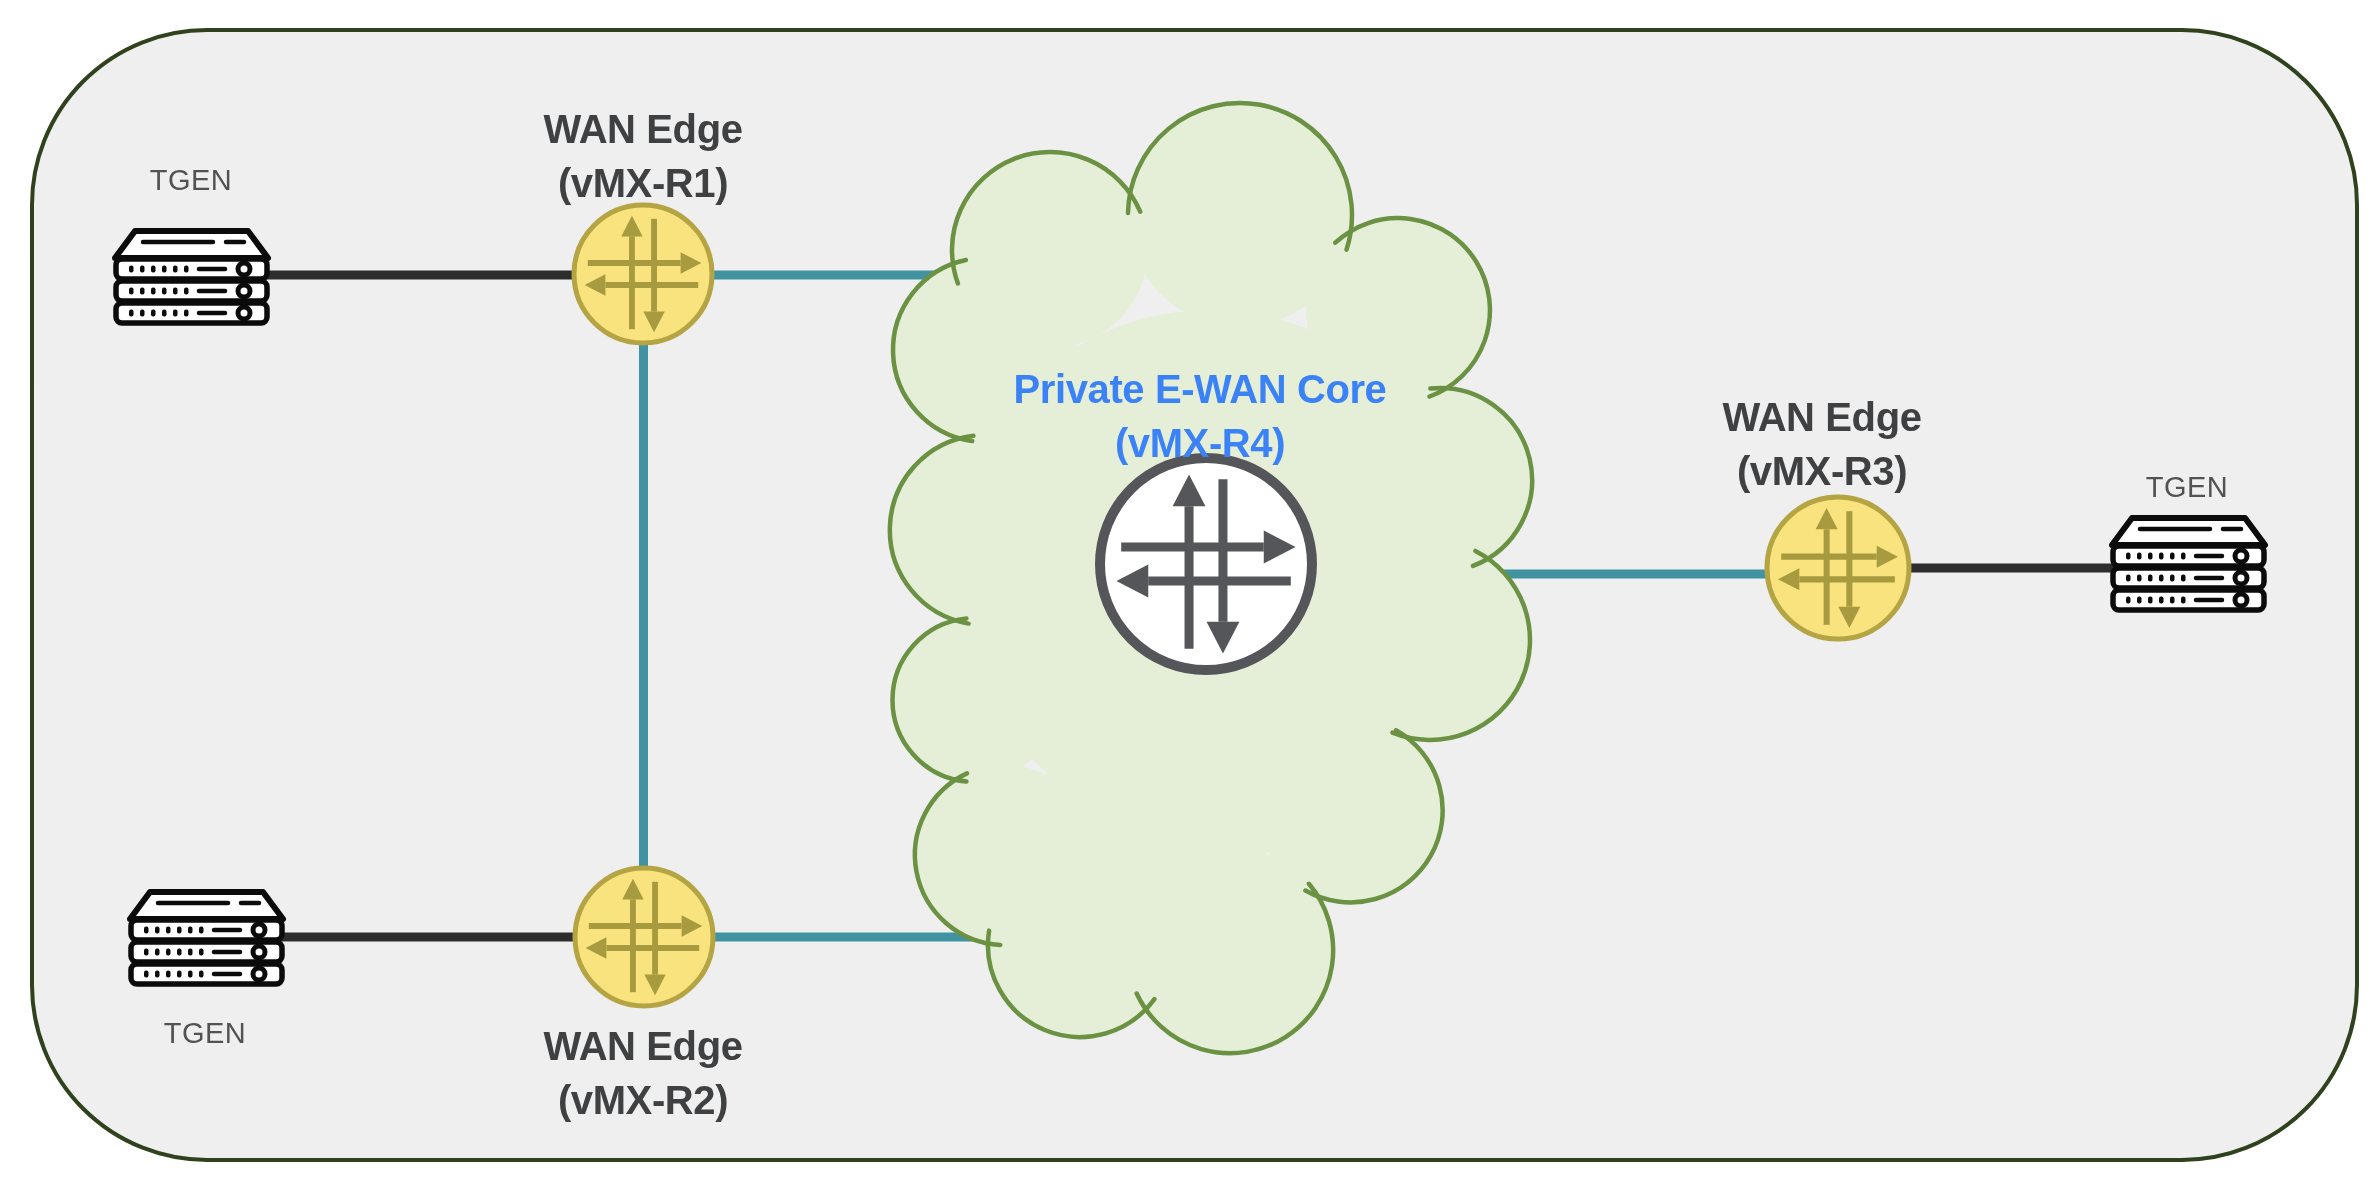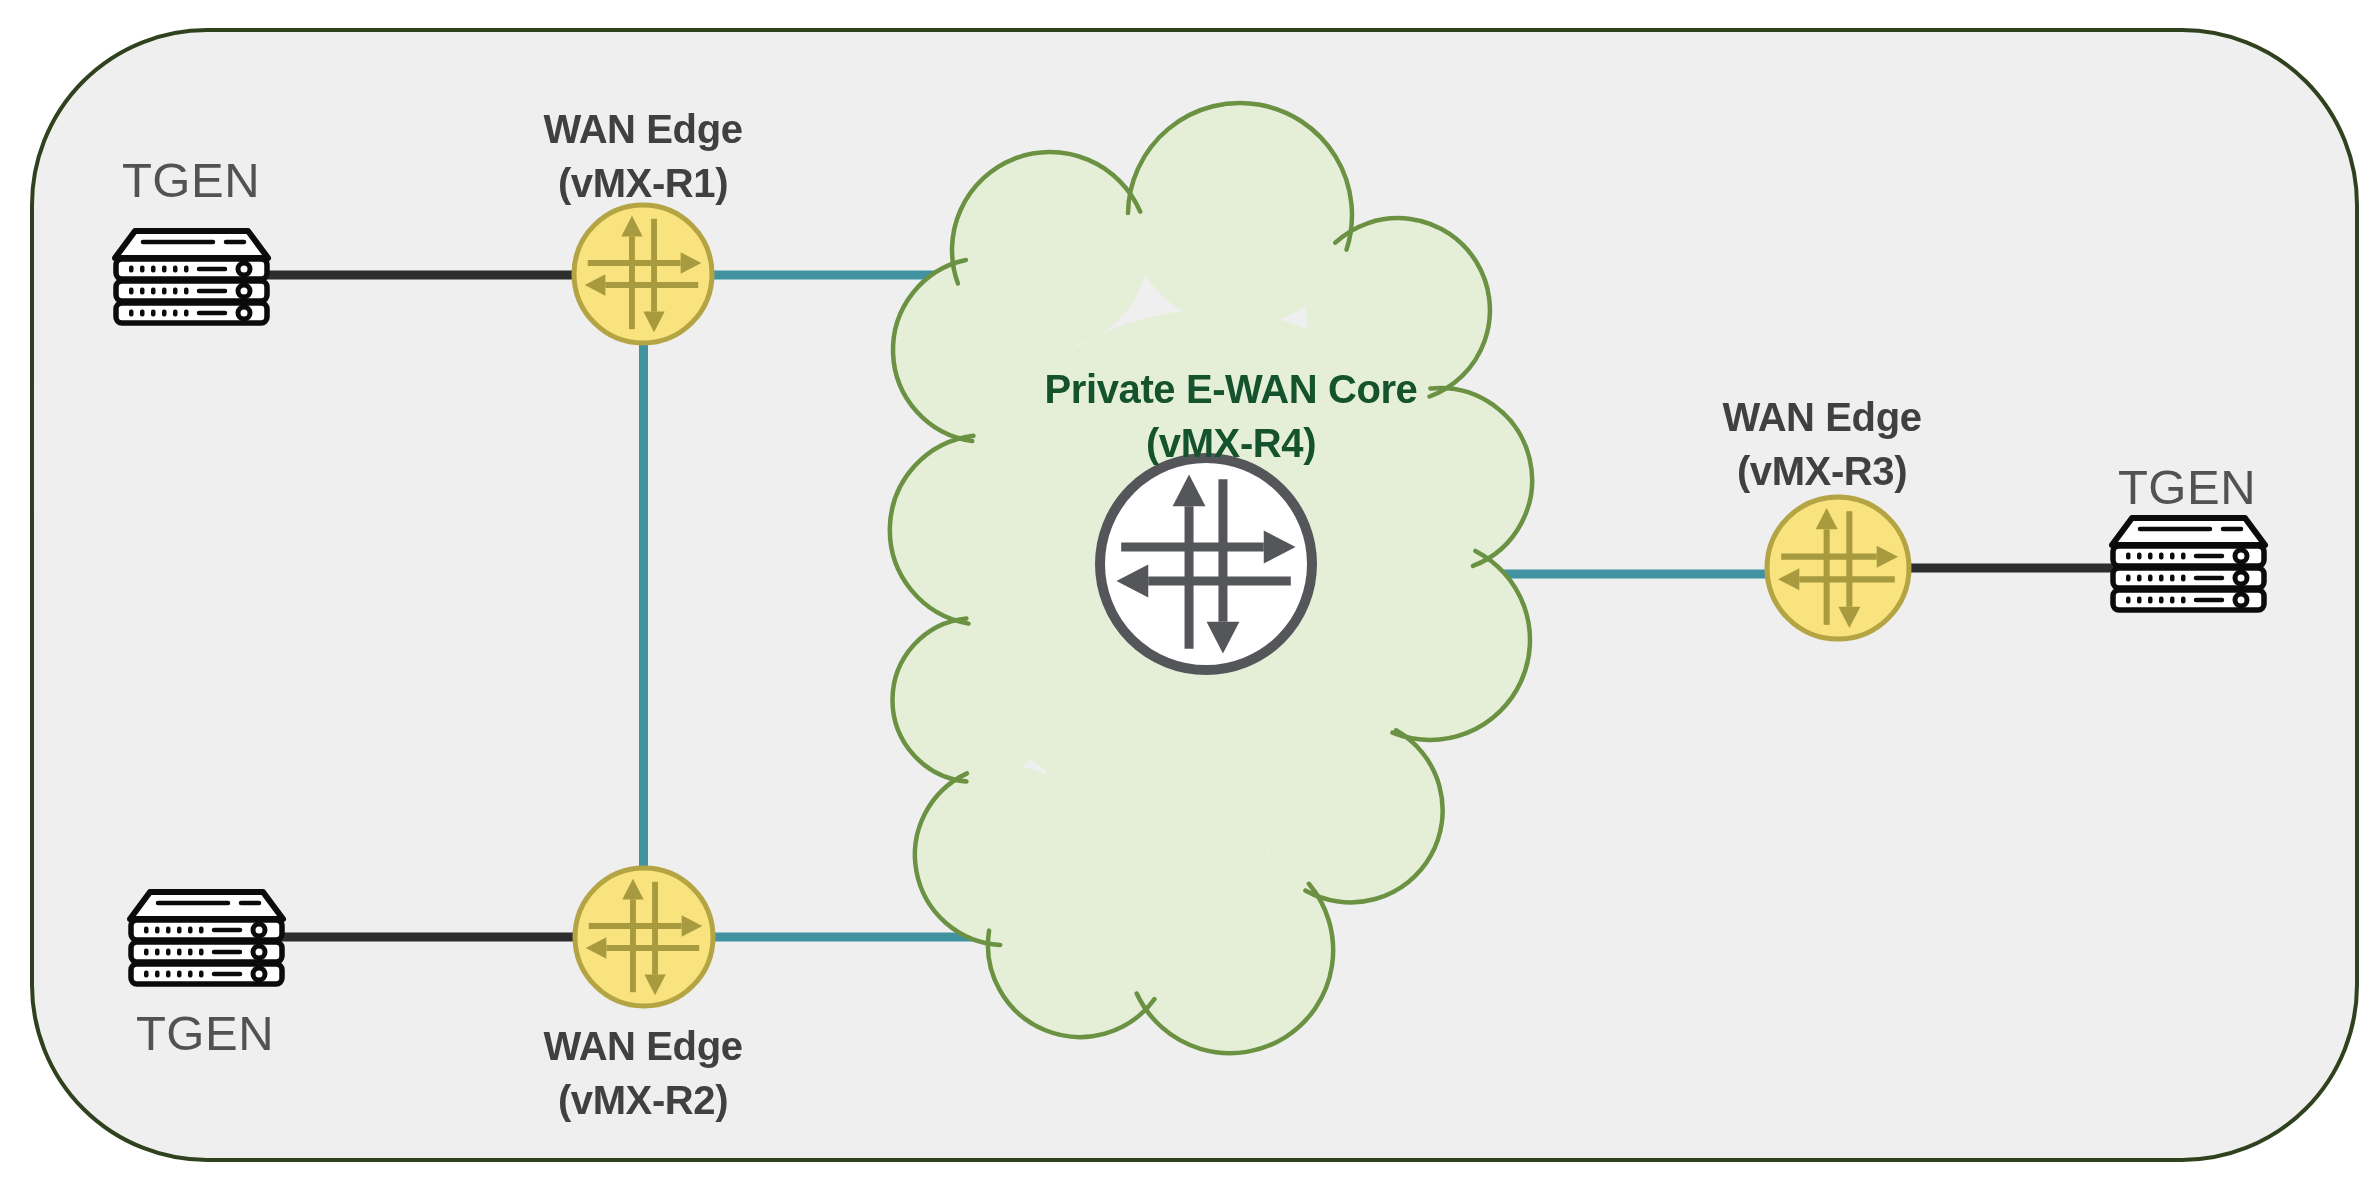--- a/index.html
+++ b/index.html
@@ -3,21 +3,21 @@
 <meta charset="utf-8">
 <style>
   html,body{margin:0;padding:0;background:#ffffff;}
   #stage{position:relative;width:2380px;height:1188px;background:#ffffff;overflow:hidden;
          font-family:"Liberation Sans",sans-serif;}
   #scene{position:absolute;left:0;top:0;width:2380px;height:1188px;}
   .lbl{position:absolute;transform:translate(-50%,-50%);text-align:center;
        font-size:40px;line-height:46px;letter-spacing:-0.4px;white-space:nowrap;}
   .lbl span{display:block;margin-top:8px;}
   .lbl.bold{font-weight:bold;color:#3e4042;}
-  .lbl.tgen{font-weight:normal;color:#525254;font-size:49px;letter-spacing:0.5px;}
+  .lbl.tgen{font-weight:normal;color:#525254;font-size:29px;letter-spacing:0.5px;}
 </style>
 </head>
 <body>
 
 <div id="stage">
   <svg id="scene" viewBox="0 0 2380 1188">
     <rect id="panel" x="32" y="30" width="2325" height="1130" rx="175" ry="175" fill="#efefef" stroke="#2f421d" stroke-width="4"></rect>
     <g id="links-layer">
         <line x1="180" y1="275" x2="610" y2="275" stroke="#2d2d2d" stroke-width="9"></line>
         <line x1="200" y1="937" x2="610" y2="937" stroke="#2d2d2d" stroke-width="9"></line>
@@ -201,21 +201,21 @@
       </g>
   </svg>
 
   <div class="lbl tgen" style="left: 191px; top: 176px; color: rgb(82, 82, 84);">
     <span>TGEN</span>
   </div>
   <div class="lbl bold" style="left: 643px; top: 152px; color: rgb(62, 64, 66);">
     <span>WAN Edge</span>
     <span>(vMX-R1)</span>
   </div>
-  <div class="lbl bold" style="left: 1231px; top: 412px; color: #14532d;">
+  <div class="lbl bold" style="left: 1200px; top: 412px; color: #3b82f6;">
     <span>Private E-WAN Core</span>
     <span>(vMX-R4)</span>
   </div>
   <div class="lbl bold" style="left: 1822px; top: 440px; color: rgb(62, 64, 66);">
     <span>WAN Edge</span>
     <span>(vMX-R3)</span>
   </div>
   <div class="lbl tgen" style="left: 2187px; top: 483px; color: rgb(82, 82, 84);">
     <span>TGEN</span>
   </div>

